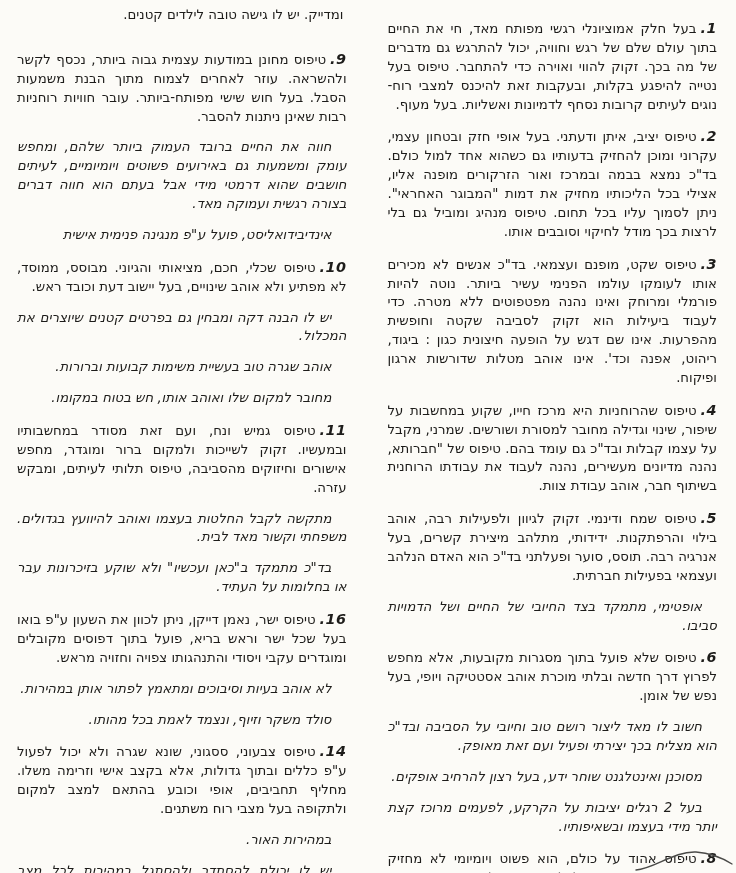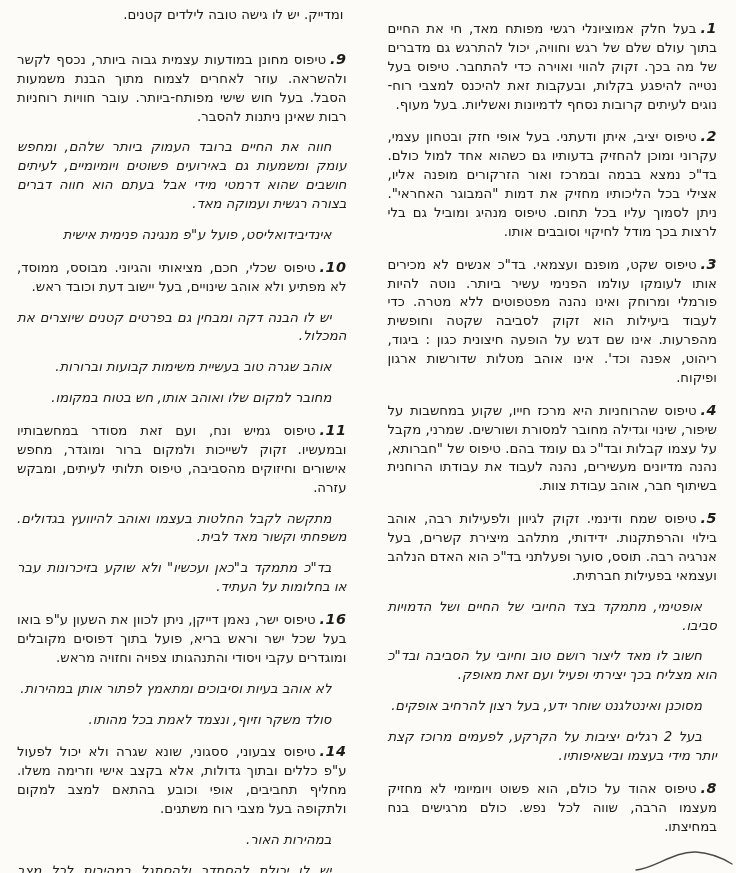--- a/index.html
+++ b/index.html
@@ -66,20 +66,21 @@
     <div class="item">
       <p class="p"><span class="num">4.</span><span>טיפוס שהרוחניות היא מרכז חייו, שקוע במחשבות על שיפור, שינוי וגדילה מחובר למסורת ושורשים. שמרני, מקבל על עצמו קבלות ובד"כ גם עומד בהם. טיפוס של "חברותא, נהנה מדיונים מעשירים, נהנה לעבוד את עבודתו הרוחנית בשיתוף חבר, אוהב עבודת צוות.</span></p>
     </div>
 
     <div class="item">
       <p class="p"><span class="num">5.</span><span>טיפוס שמח ודינמי. זקוק לגיוון ולפעילות רבה, אוהב בילוי והרפתקנות. ידידותי, מתלהב מיצירת קשרים, בעל אנרגיה רבה. תוסס, סוער ופעלתני בד"כ הוא האדם הנלהב ועצמאי בפעילות חברתית.</span></p>
       <p class="p cont">אופטימי, מתמקד בצד החיובי של החיים ושל הדמויות סביבו.</p>
     </div>
 
     <div class="item">
+      <p class="p"><span class="num">6.</span><span>טיפוס שלא פועל בתוך מסגרות מקובעות, אלא מחפש לפרוץ דרך חדשה ובלתי מוכרת אוהב אסטטיקה ויופי, בעל נפש של אומן.</span></p>
       <p class="p cont">חשוב לו מאד ליצור רושם טוב וחיובי על הסביבה ובד"כ הוא מצליח בכך יצירתי ופעיל ועם זאת מאופק.</p>
       <p class="p cont">מסוכנן ואינטלגנט שוחר ידע, בעל רצון להרחיב אופקים.</p>
     </div>
 
     <div class="item">
       <p class="p cont">בעל 2 רגלים יציבות על הקרקע, לפעמים מרוכז קצת יותר מידי בעצמו ובשאיפותיו.</p>
     </div>
 
     <div class="item">
       <p class="p"><span class="num">8.</span><span>טיפוס אהוד על כולם, הוא פשוט ויומיומי לא מחזיק מעצמו הרבה, שווה לכל נפש. כולם מרגישים בנח במחיצתו.</span></p>

